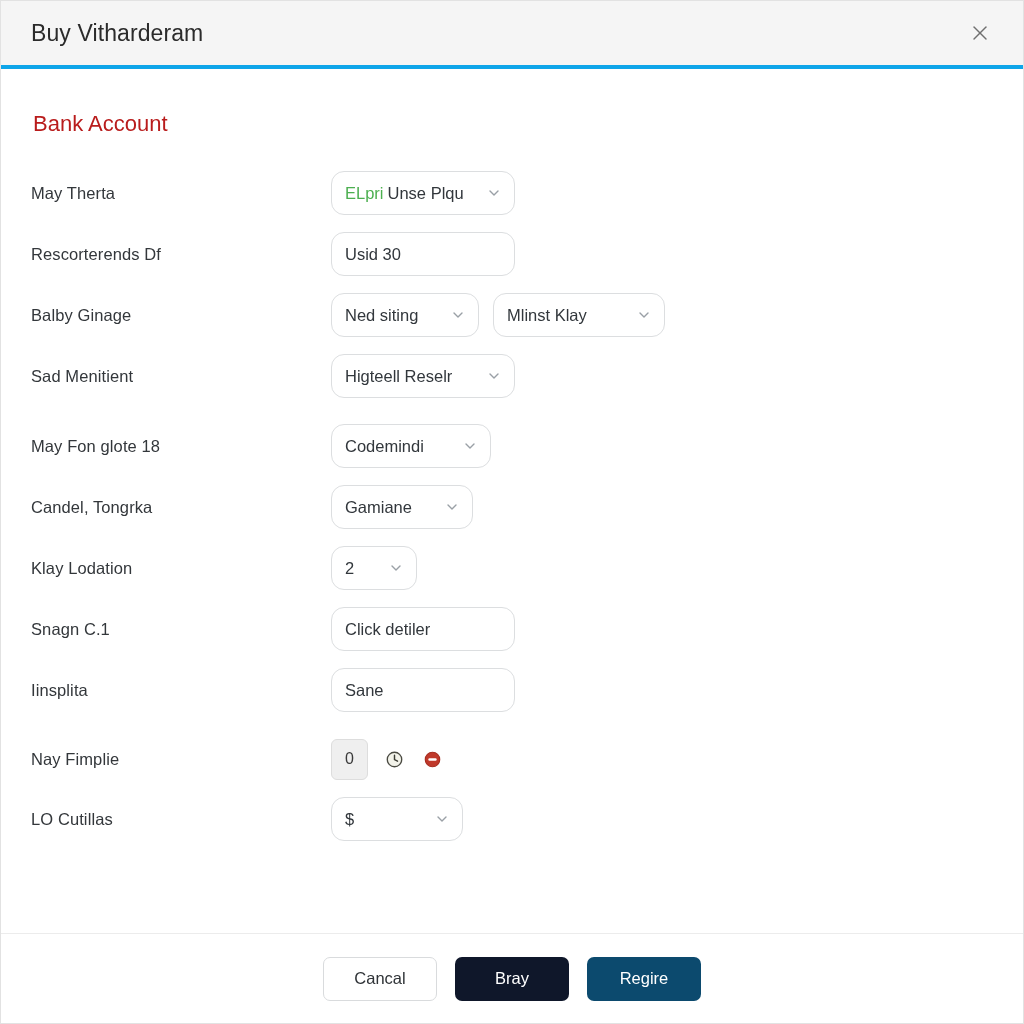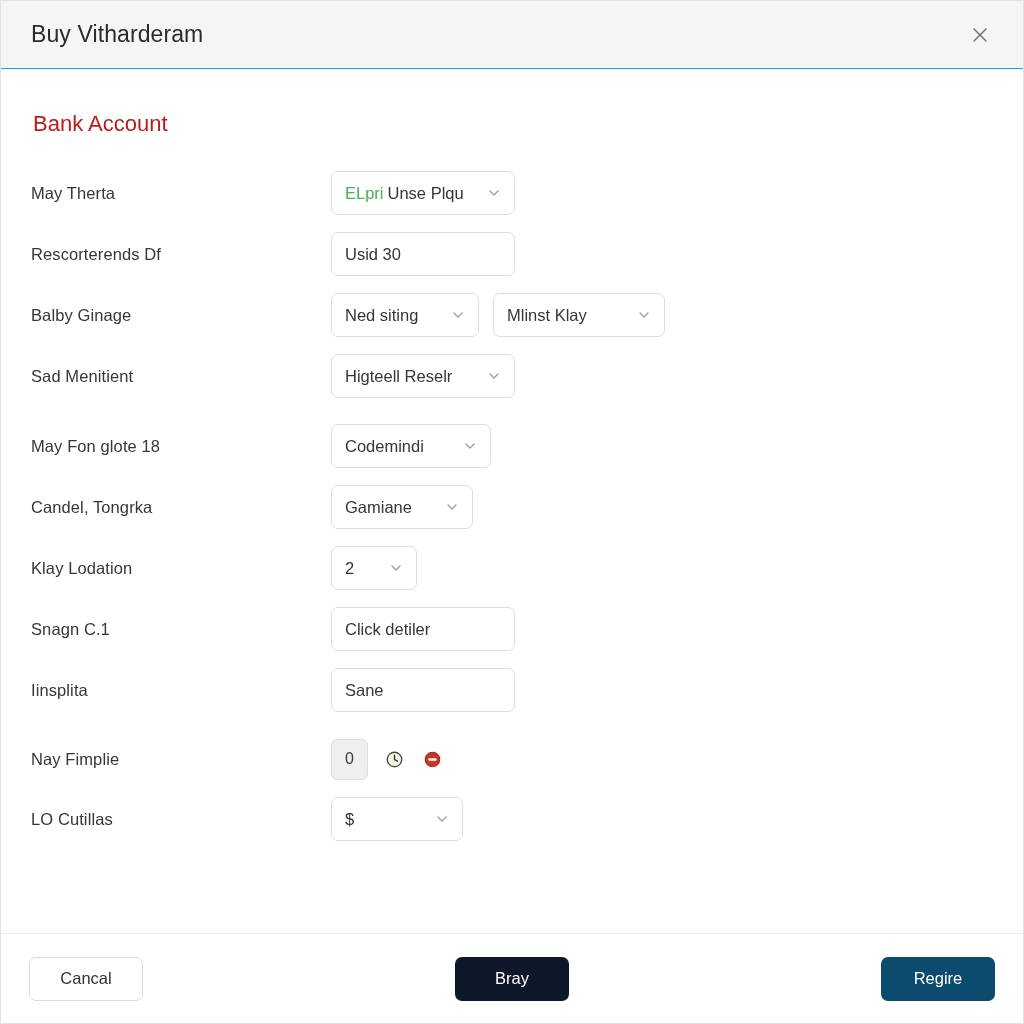--- a/index.html
+++ b/index.html
@@ -24,21 +24,21 @@
     display: flex;
     flex-direction: column;
     overflow: hidden;
   }
 
   
   .dialog-header {
     height: 68px;
     flex: 0 0 68px;
     background: #f5f5f5;
-    border-bottom: 1px solid #0ea5e9;
+    border-bottom: 4px solid #0ea5e9;
     display: flex;
     align-items: center;
     padding: 0 26px 0 30px;
     box-sizing: border-box;
   }
   .dialog-title {
     font-size: 23px;
     color: #2b2b2b;
     letter-spacing: .1px;
     flex: 1 1 auto;
@@ -92,21 +92,21 @@
     display: flex;
     align-items: center;
     gap: 14px;
   }
 
   
   .control {
     box-sizing: border-box;
     height: 44px;
     border: 1px solid #dcdee0;
-    border-radius: 7px;
+    border-radius: 13px;
     background: #ffffff;
     display: flex;
     align-items: center;
     padding: 0 13px;
     font-size: 16.5px;
     color: #32373c;
     cursor: pointer;
     position: relative;
   }
   .control.text-input {
@@ -164,23 +164,23 @@
   }
   .icon-btn svg { display: block; }
 
   
   .dialog-footer {
     flex: 0 0 90px;
     height: 90px;
     border-top: 1px solid #ececec;
     display: flex;
     align-items: center;
-    justify-content: space-between;
+    justify-content: center;
     padding: 0 28px;
-    gap: 6px;
+    gap: 18px;
     box-sizing: border-box;
     background: #ffffff;
   }
   .btn {
     height: 44px;
     min-width: 114px;
     border-radius: 7px;
     display: inline-flex;
     align-items: center;
     justify-content: center;

